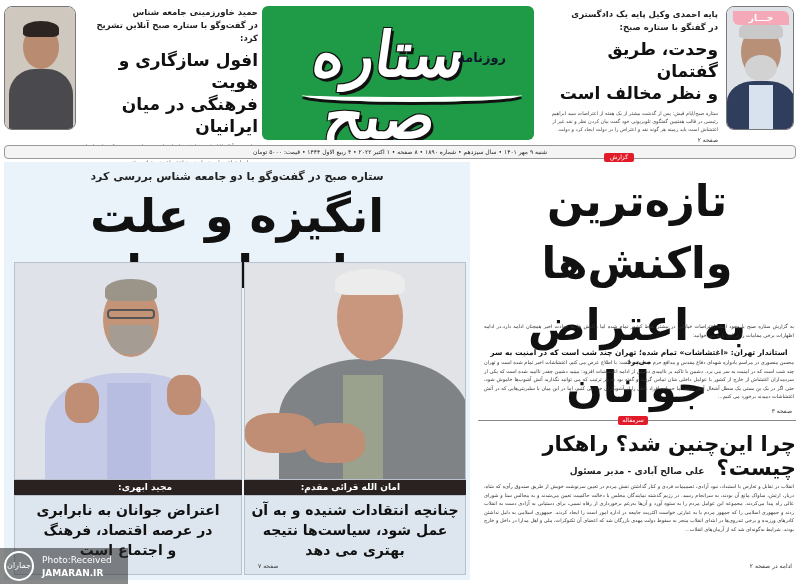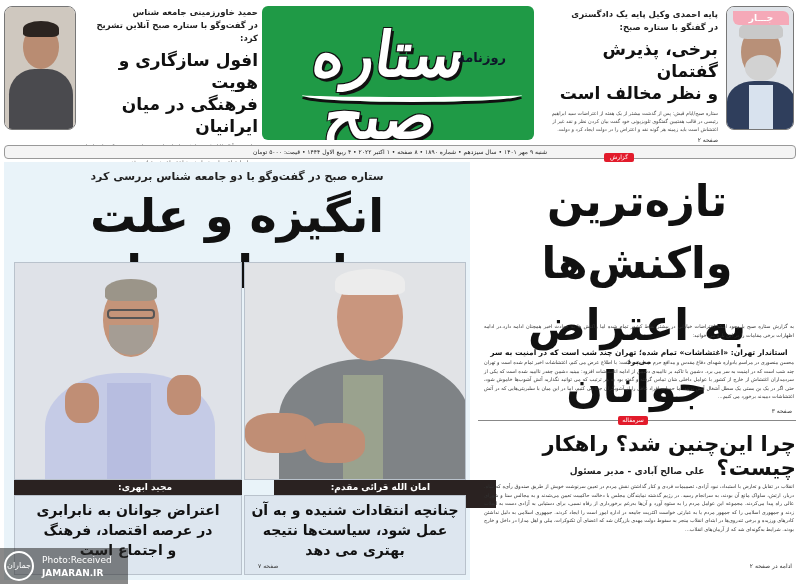--- a/index.html
+++ b/index.html
@@ -86,21 +86,21 @@
     <div class="body" style="left:0px; top:74px; width:68px; height:52px; background:#2f3e5c;"></div>
     <div class="body" style="left:22px; top:78px; width:24px; height:48px; background:#d8e2ee; border-radius:0;"></div>
     <div class="head" style="left:14px; top:18px; width:40px; height:54px; background:#b89078;"></div>
     <div class="head" style="left:18px; top:48px; width:32px; height:26px; background:#d2d2d2;"></div>
     <div class="head" style="left:12px; top:14px; width:44px; height:18px; background:#c9c9c9; border-radius:50% 50% 20% 20%;"></div>
     <div class="jar-tag">جـــار</div>
   </div>
   <div class="story-text" style="right:82px; top:8px; width:176px;">
     <div class="kicker">پایه احمدی وکیل پایه یک دادگستری</div>
     <div class="kicker">در گفتگو با ستاره صبح:</div>
-    <div class="headline-sm" style="margin-top:4px;">برخی، پذیرش گفتمان</div>
+    <div class="headline-sm" style="margin-top:4px;">وحدت، طریق گفتمان</div>
     <div class="headline-sm">و نظر مخالف است</div>
     <div class="body-tiny" style="margin-top:5px;">ستاره صبح/ایام قیش: پس از گذشت بیشتر از یک هفته از اعتراضات سید ابراهیم رئیسی در قالب هفتمین گفتگوی تلویزیونی خود گفت بیان کردن نظر و نقد غیر از اغتشاش است باید زمینه هر گونه نقد و اعتراض را در دولت ایجاد کرد و دولت.</div>
     <div class="page-ref" style="margin-top:3px;">صفحه ۲</div>
   </div>
 </div>
 
 <div class="abs datebar">شنبه ۹ مهر ۱۴۰۱ • سال سیزدهم • شماره ۱۸۹۰ • ۸ صفحه • ۱ اکتبر ۲۰۲۲ • ۴ ربیع الاول ۱۴۴۴ • قیمت: ۵۰۰۰ تومان</div>
 <div class="report-tag abs" style="left:604px; top:153px; width:30px; height:9px;">گزارش</div>
 
 <div class="abs feature">
@@ -121,21 +121,21 @@
   <div class="photo-box" style="left:240px; top:100px; width:222px; height:218px; background:#e1e3e6;">
     <div style="position:absolute; left:34px; top:96px; width:190px; height:130px; background:#7f8386; border-radius:45% 45% 0 0;"></div>
     <div style="position:absolute; left:98px; top:112px; width:40px; height:106px; background:#9aa28e;"></div>
     <div style="position:absolute; left:92px; top:10px; width:66px; height:88px; background:#c9967e; border-radius:50%;"></div>
     <div style="position:absolute; left:90px; top:6px; width:70px; height:26px; background:#ececec; border-radius:50% 50% 20% 20%;"></div>
     <div style="position:absolute; left:0px; top:150px; width:70px; height:40px; background:#c08e75; border-radius:40%;"></div>
     <div style="position:absolute; left:60px; top:160px; width:60px; height:40px; background:#c08e75; border-radius:40%;"></div>
   </div>
 
   <div class="name-bar" style="left:10px; top:318px; width:228px; height:30px;">مجید ابهری:</div>
-  <div class="name-bar" style="left:240px; top:318px; width:222px; height:28px; padding-right:66px;margin-left:30px;">امان الله قرائی مقدم:</div>
+  <div class="name-bar" style="left:240px; top:318px; width:222px; height:28px; padding-right:66px;">امان الله قرائی مقدم:</div>
 
   <div style="position:absolute; left:10px; top:333px; width:228px; height:80px; background:#dde6ef; border:1px solid #b9c2cc;"></div>
   <div style="position:absolute; left:240px; top:333px; width:222px; height:80px; background:#dde6ef; border:1px solid #b9c2cc;"></div>
 
   <div class="quote" style="left:10px; top:338px; width:228px;">
     <div>اعتراض جوانان به نابرابری</div>
     <div>در عرصه اقتصاد، فرهنگ</div>
     <div>و اجتماع است</div>
   </div>
   <div class="quote" style="left:240px; top:338px; width:222px;">

